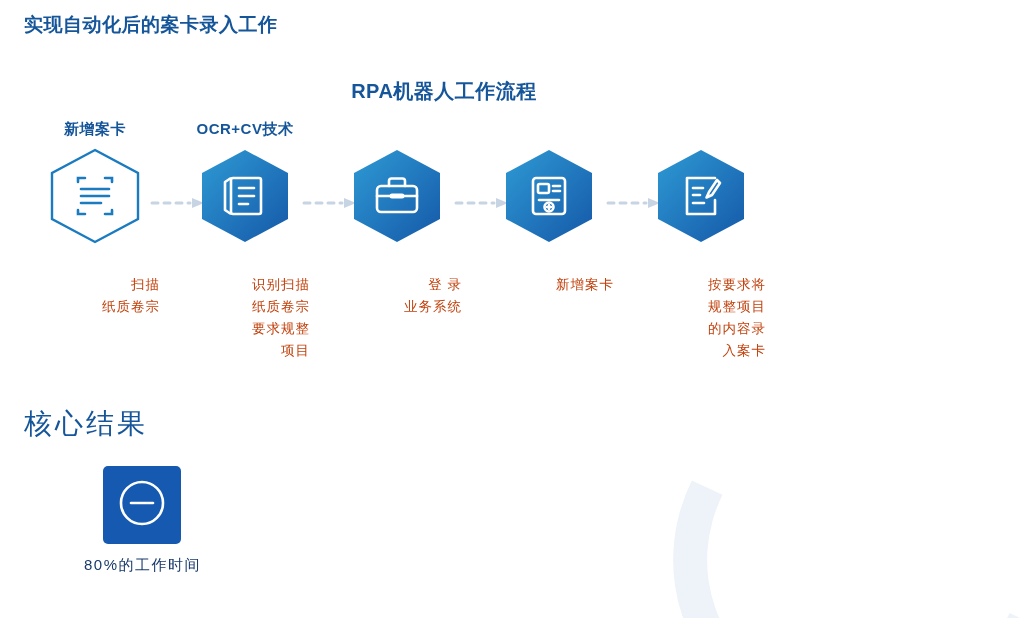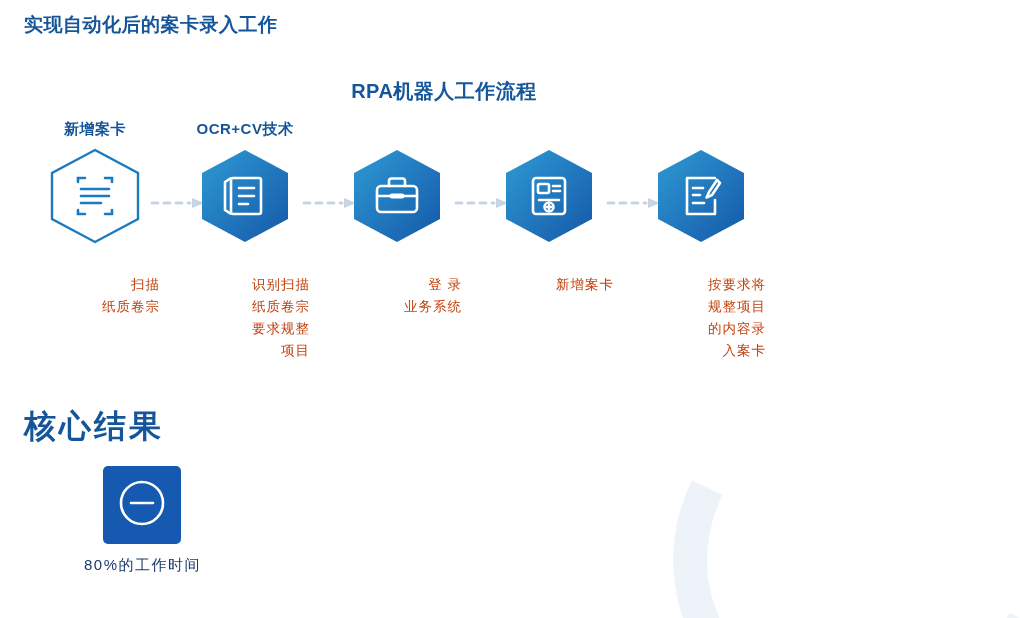--- a/index.html
+++ b/index.html
@@ -105,22 +105,22 @@
   .arrow {
     position: absolute;
     top: 74px;
     height: 10px;
     width: 56px;
   }
   .results-title {
     position: absolute;
     left: 24px;
     top: 405px;
-    font-size: 32px;
-    font-weight: bold;
+    font-size: 28px;
+    font-weight: normal;
     color: #15559a;
     letter-spacing: 3px;
   }
   .result-badge {
     position: absolute;
     left: 103px;
     top: 466px;
     width: 78px;
     height: 78px;
     background: #1559b0;

